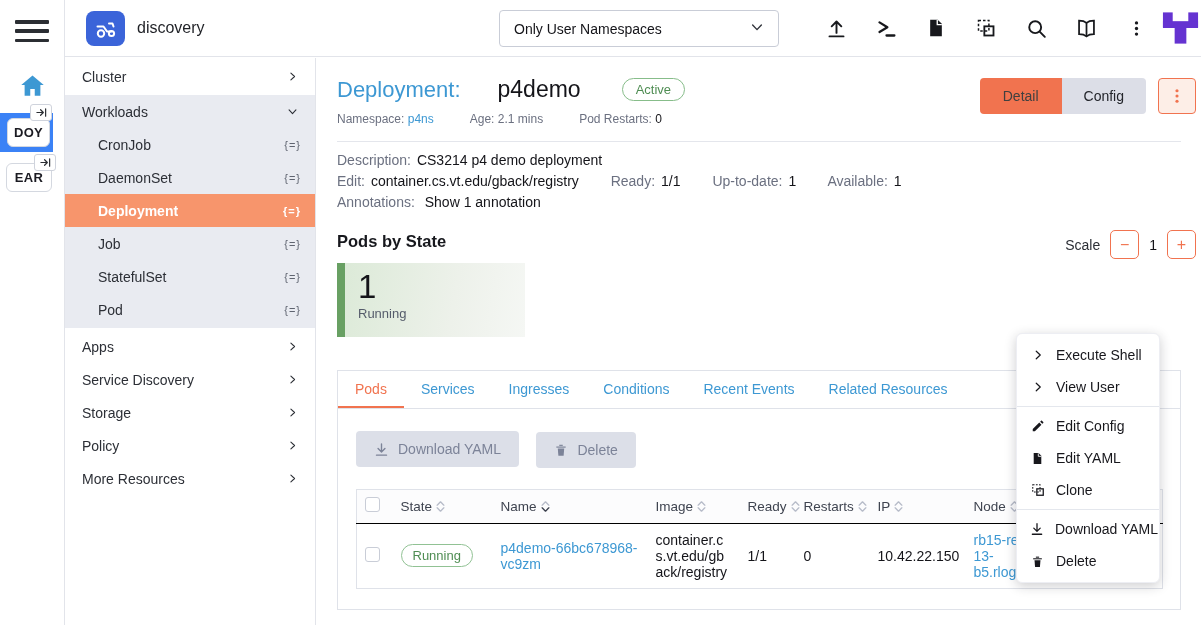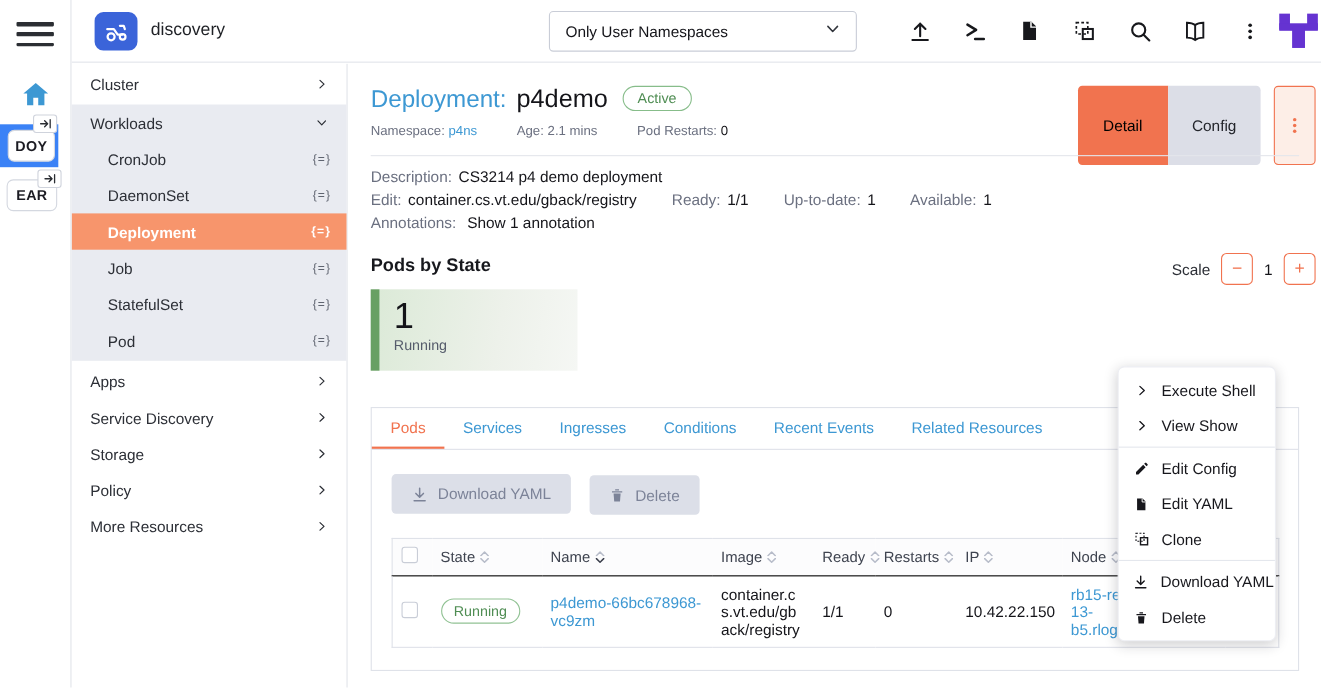--- a/index.html
+++ b/index.html
@@ -52,29 +52,29 @@
   .side-sub { height:33px; display:flex; align-items:center; padding:0 14px 0 33px; font-size:14px;
     color:#2c2f36; cursor:pointer; }
   .side-sub .lbl { flex:1; }
   .res-icon { font-size:11px; color:#5f6470; letter-spacing:1px; }
   .side-sub.selected { background:#f7956c; color:#fff; font-weight:bold; }
   .side-sub.selected .res-icon { color:#fff; }
   .side-bottom { margin-top:2px; }
 
   
   .main { position:absolute; left:317px; top:58px; width:884px; height:567px; background:#fff; }
-  .title-row { position:absolute; left:20px; top:18px; display:flex; align-items:center; }
+  .title-row { position:absolute; left:20px; top:18px; display:flex; align-items:center;gap:28px; }
   .title-type { font-size:22px; color:#3d98d3; }
   .title-name { font-size:23px; color:#141419; margin-left:9px; }
   .badge { margin-left:13px; border:1px solid #87bd8a; color:#4f8d53; border-radius:14px;
     font-size:13px; padding:3px 13px; }
   .meta-row { position:absolute; left:20px; top:54px; display:flex; gap:36px; font-size:12px; color:#6b7080; }
   .meta-row b { font-weight:normal; color:#141419; }
   .hdr-actions { position:absolute; top:20px; right:5px; display:flex; }
-  .btn-detail { background:#f1734f; color:#000000; border:none; font-size:14px; padding:28px 23px;
+  .btn-detail { background:#f1734f; color:#404040; border:none; font-size:14px; padding:10px 23px;
     border-radius:4px 0 0 4px; cursor:pointer; }
   .btn-config { background:#dcdee7; color:#23252b; border:none; font-size:14px; padding:10px 22px;
     border-radius:0 4px 4px 0; cursor:pointer; }
   .btn-kebab { margin-left:12px; width:38px; border:1px solid #f1734f; background:#fdeee7; color:#f1734f;
     border-radius:4px; cursor:pointer; display:flex; align-items:center; justify-content:center; }
   .divider { position:absolute; left:20px; right:20px; top:83px; border:none; border-top:1px solid #e4e6ec; }
   .details { position:absolute; left:20px; top:92px; font-size:14px; line-height:21px; }
   .details .lbl { color:#6b7080; }
   .details .val { color:#141419; margin-left:6px; }
   .details .pair { margin-right:28px; }
@@ -574,21 +574,21 @@
         </svg>
       </span>
     <span>Execute Shell</span>
   </div>
   <div class="cm-item">
     <span class="mi">
         <svg width="12" height="12">
           <use href="#i-chev-right"></use>
         </svg>
       </span>
-    <span>View Show</span>
+    <span>View User</span>
   </div>
   <hr class="cm-div">
   <div class="cm-item">
     <span class="mi">
         <svg width="14" height="14">
           <use href="#i-pencil"></use>
         </svg>
       </span>
     <span>Edit Config</span>
   </div>

